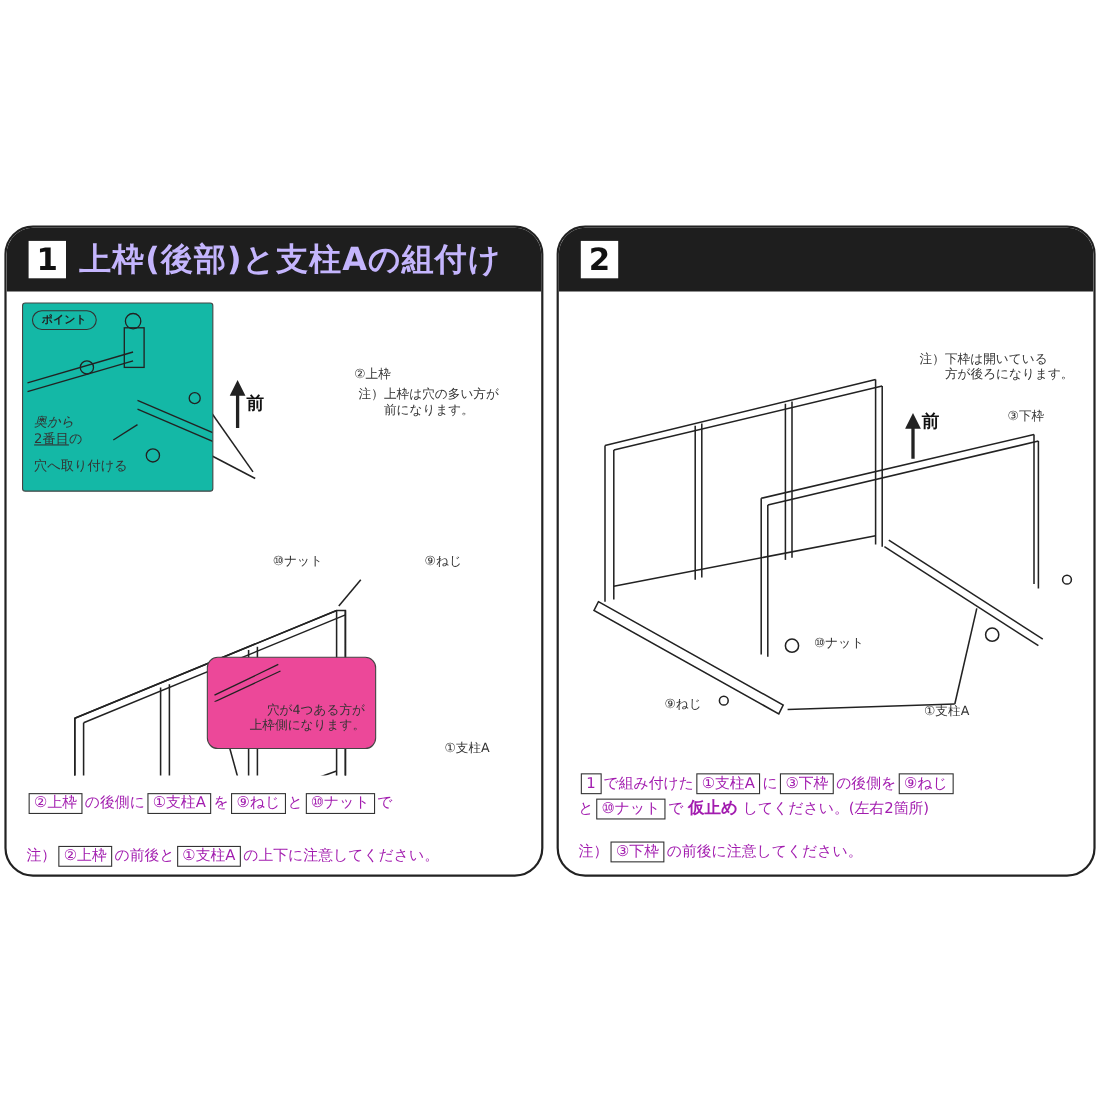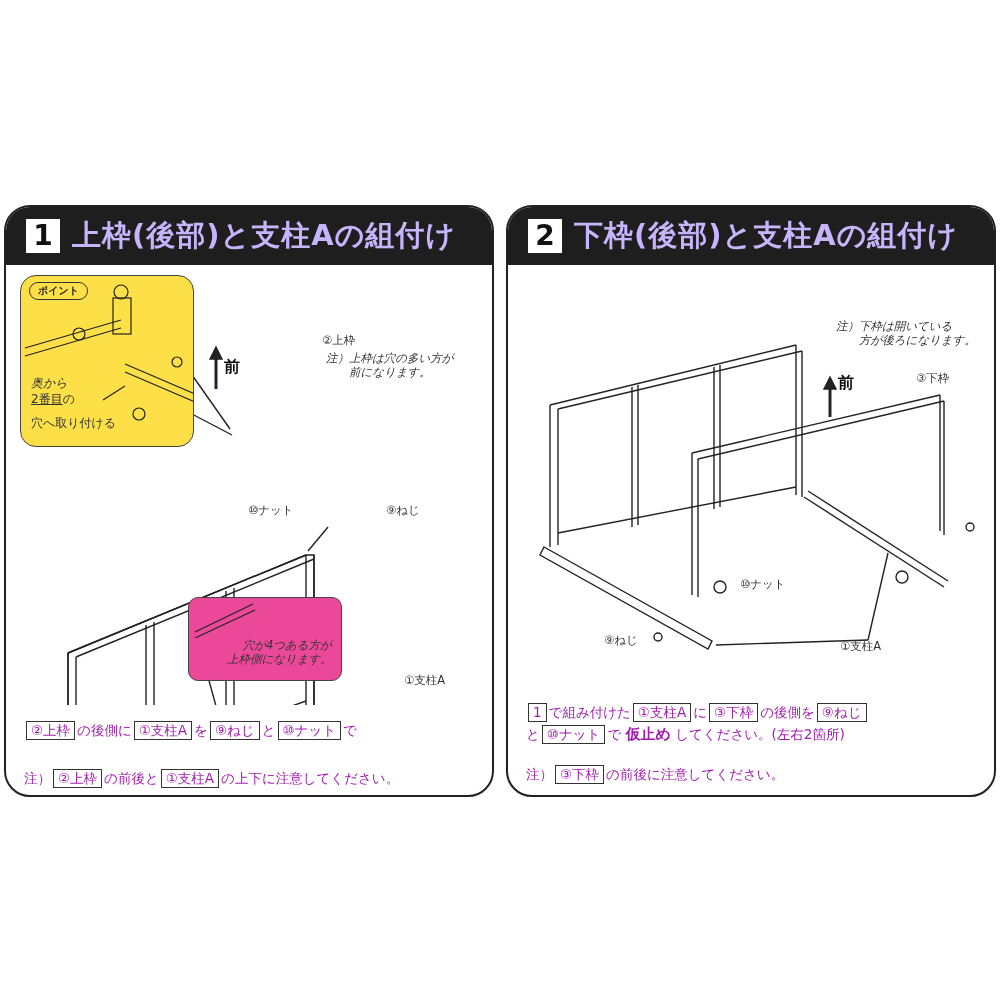--- a/index.html
+++ b/index.html
@@ -8,27 +8,27 @@
   .panel { position:absolute; top:205px; height:592px; border:2px solid #222;
            border-radius:26px; background:#fff; overflow:hidden; box-sizing:border-box; }
   .panel.p1 { left:4px; width:490px; }
   .panel.p2 { left:506px; width:490px; }
   .hdr { height:58px; background:#1e1e1e; display:flex; align-items:center; padding-left:20px; }
   .num { width:34px; height:34px; background:#fff; color:#111; font-weight:bold;
          font-size:28px; line-height:34px; text-align:center; margin-right:12px; }
   .htitle { color:#c4b5fd; font-weight:bold; font-size:29px; letter-spacing:1px; white-space:nowrap; }
   .diagram { position:absolute; left:0; top:58px; }
   .lbl { position:absolute; font-size:11.5px; color:#333; white-space:nowrap; line-height:1.25; }
-  .lbl.multi { white-space:pre;font-style:italic; }
+  .lbl.multi { white-space:pre; }
   .front { position:absolute; font-weight:bold; font-size:16px; color:#111; }
   .instr { position:absolute; left:18px; font-size:13.5px; color:#a21caf; line-height:22px; }
   .box { display:inline-block; border:1px solid #333; padding:0 4px; line-height:17px; margin:0 2px; }
   .bold { font-weight:bold; font-size:15px; }
   .point-box { position:absolute; left:14px; top:68px; width:172px; height:170px;
-               border:1.5px solid #444; border-radius:16px; background:#fde047; }
+               border:1.5px solid #444; border-radius:3px; background:#14b8a6; }
   .point-tag { position:absolute; left:8px; top:6px; border:1.5px solid #333; border-radius:12px;
                padding:1px 8px; font-size:10px; font-weight:bold; }
   .callout { position:absolute; left:182px; top:390px; width:152px; height:82px;
              border:1.5px solid #444; border-radius:10px; background:#ec4899; }
   .u2 { font-size:12px; text-decoration:underline; }
 </style>
 </head>
 <body>
 
 <div class="panel p1">
@@ -135,21 +135,20 @@
     <span class="box">②上枠</span><span>の後側に</span><span class="box">①支柱A</span><span>を</span><span class="box">⑨ねじ</span><span>と</span><span class="box">⑩ナット</span><span>で</span>
   </div>
   <div class="instr" style="top:560px">
     <span>注）</span><span class="box">②上枠</span><span>の前後と</span><span class="box">①支柱A</span><span>の上下に注意してください。</span>
   </div>
 </div>
 
 <div class="panel p2">
   <div class="hdr">
     <div class="num">2</div>
-    <div class="htitle">下枠(後部)と支柱Aの組付け</div>
   </div>
 
   <svg class="diagram" width="490" height="440" stroke="#222" fill="none" stroke-width="1.4">
 
     <g>
       <line x1="42" y1="140" x2="288" y2="80"></line>
       <line x1="50" y1="144" x2="294" y2="86"></line>
       <line x1="42" y1="140" x2="42" y2="282"></line>
       <line x1="50" y1="144" x2="50" y2="280"></line>
       <line x1="288" y1="80" x2="288" y2="230"></line>

